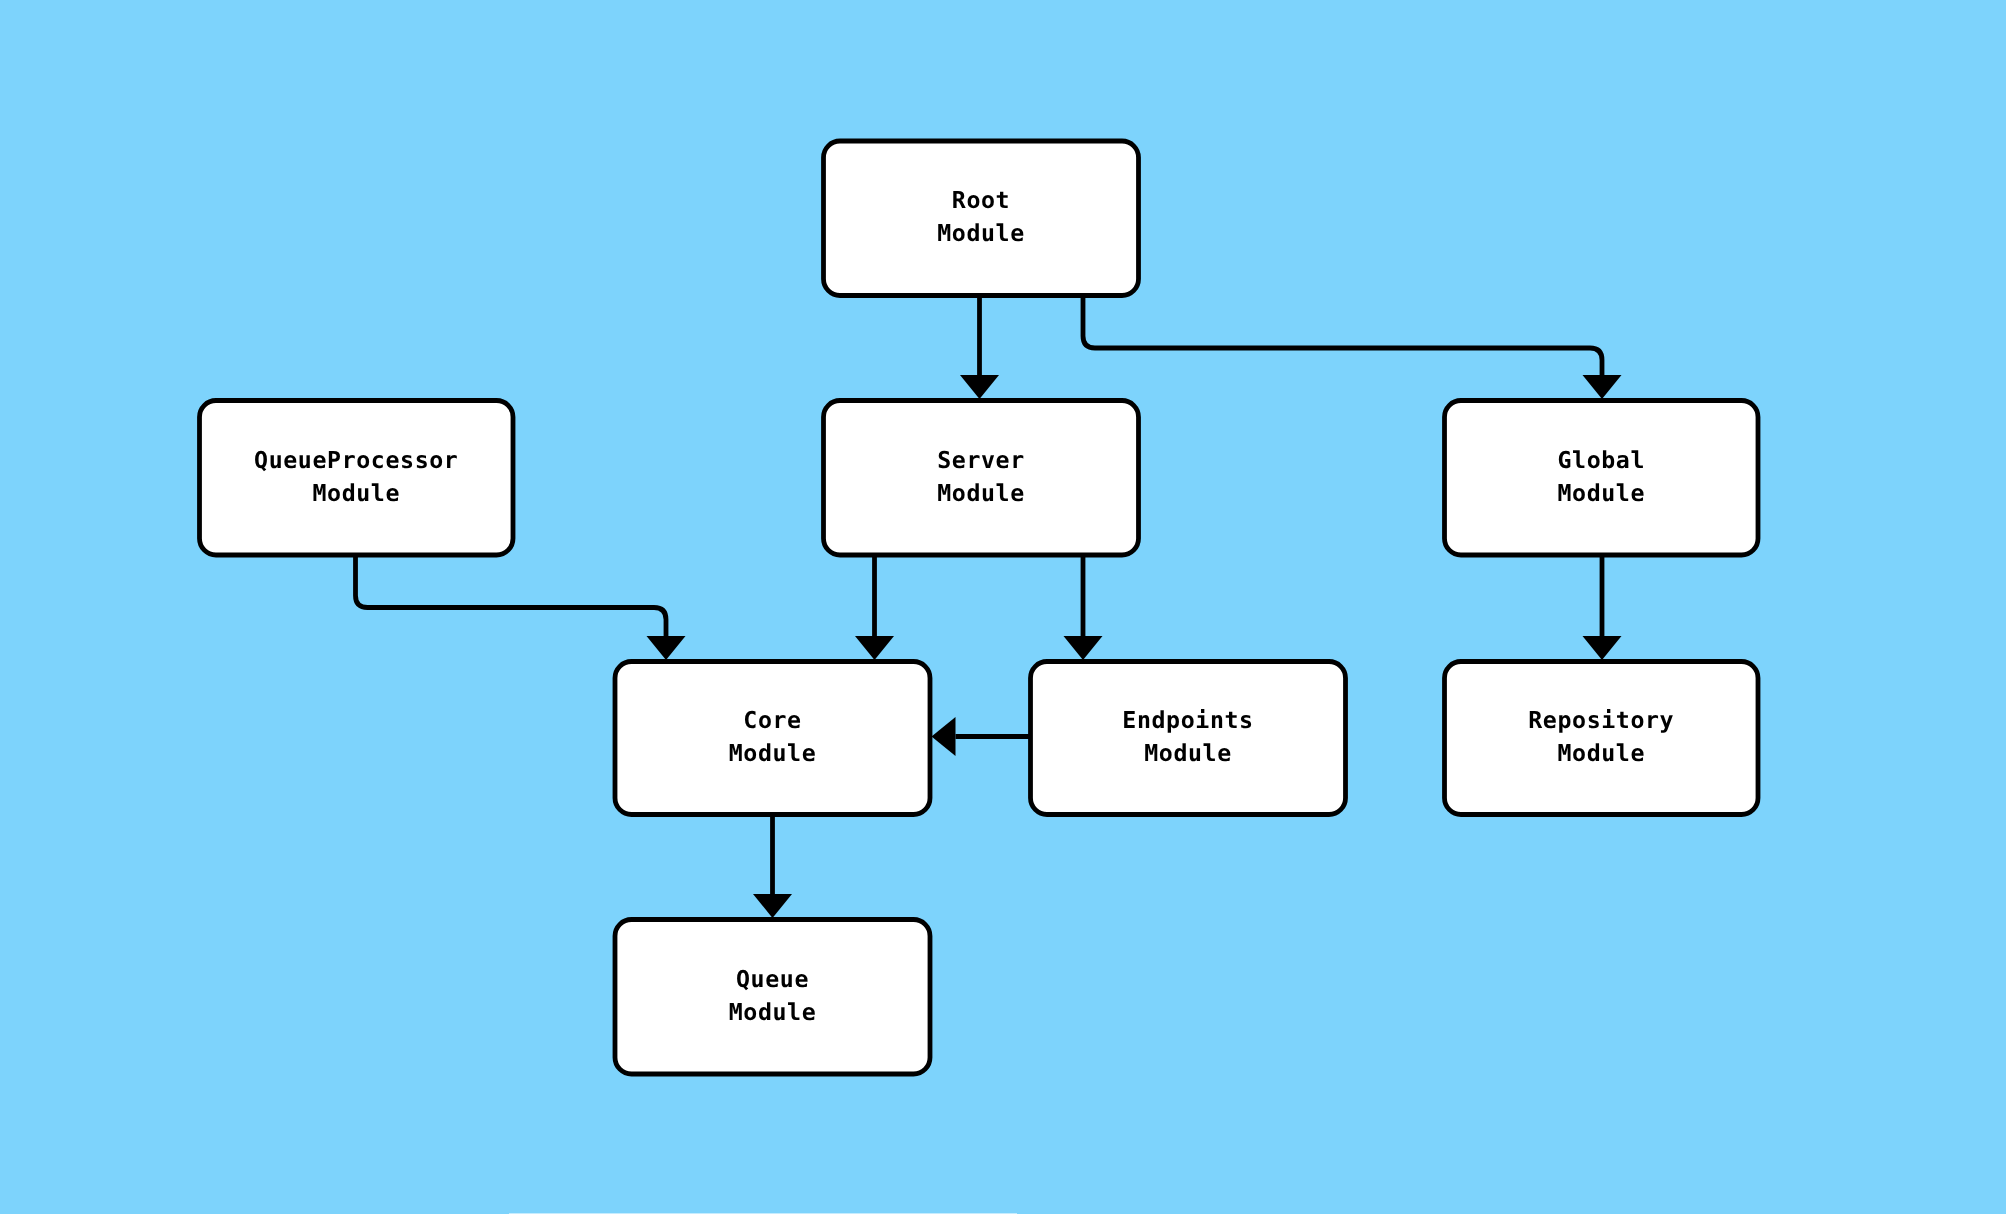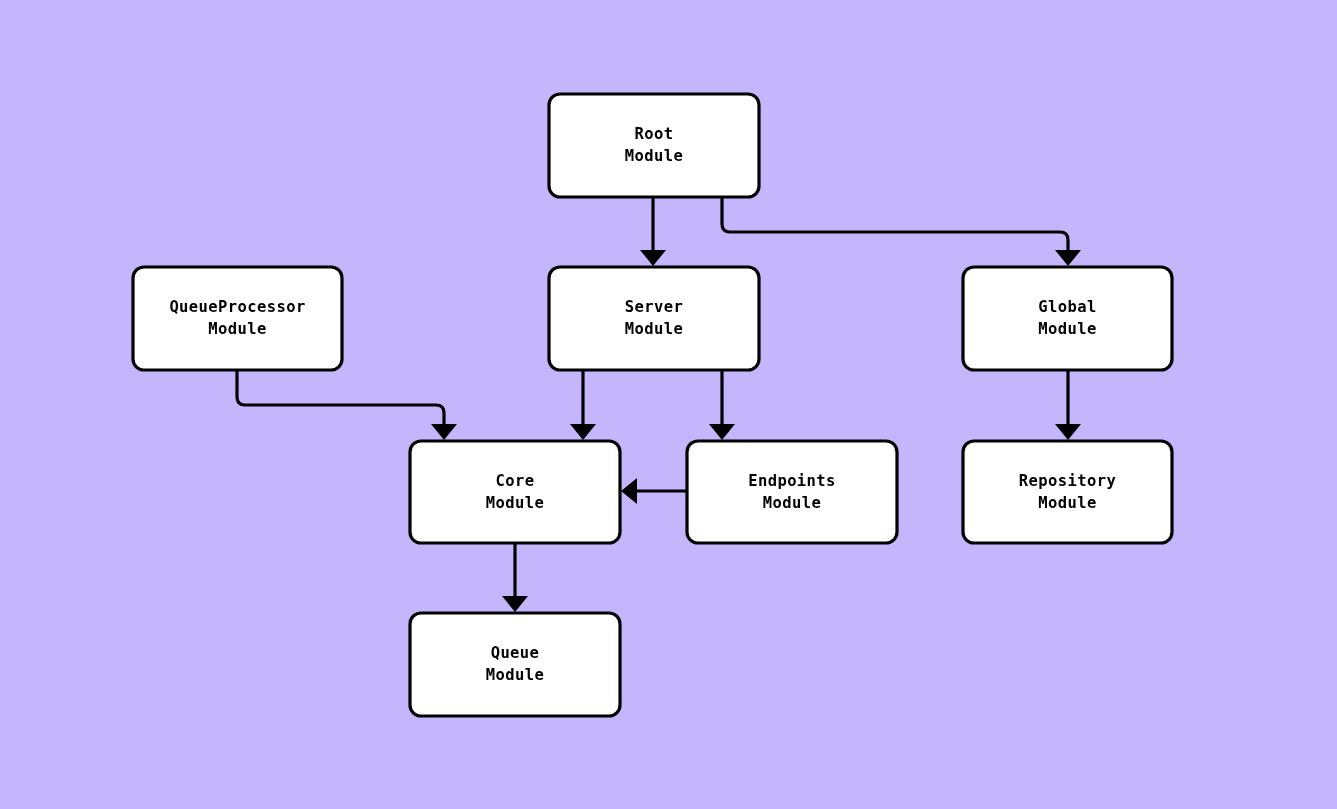--- a/index.html
+++ b/index.html
@@ -11,21 +11,21 @@
   body {
     width: 1337px;
     height: 809px;
     font-family: "DejaVu Sans Mono", "Liberation Mono", monospace;
     overflow: hidden;
   }
   #diagram-canvas {
     position: relative;
     width: 1337px;
     height: 809px;
-    background: #c4b5fd;
+    background: #7dd3fc;
   }
   svg.diagram-svg {
     position: absolute;
     top: 0;
     left: 0;
     width: 1337px;
     height: 809px;
   }
   .node-rect {
     fill: #ffffff;

